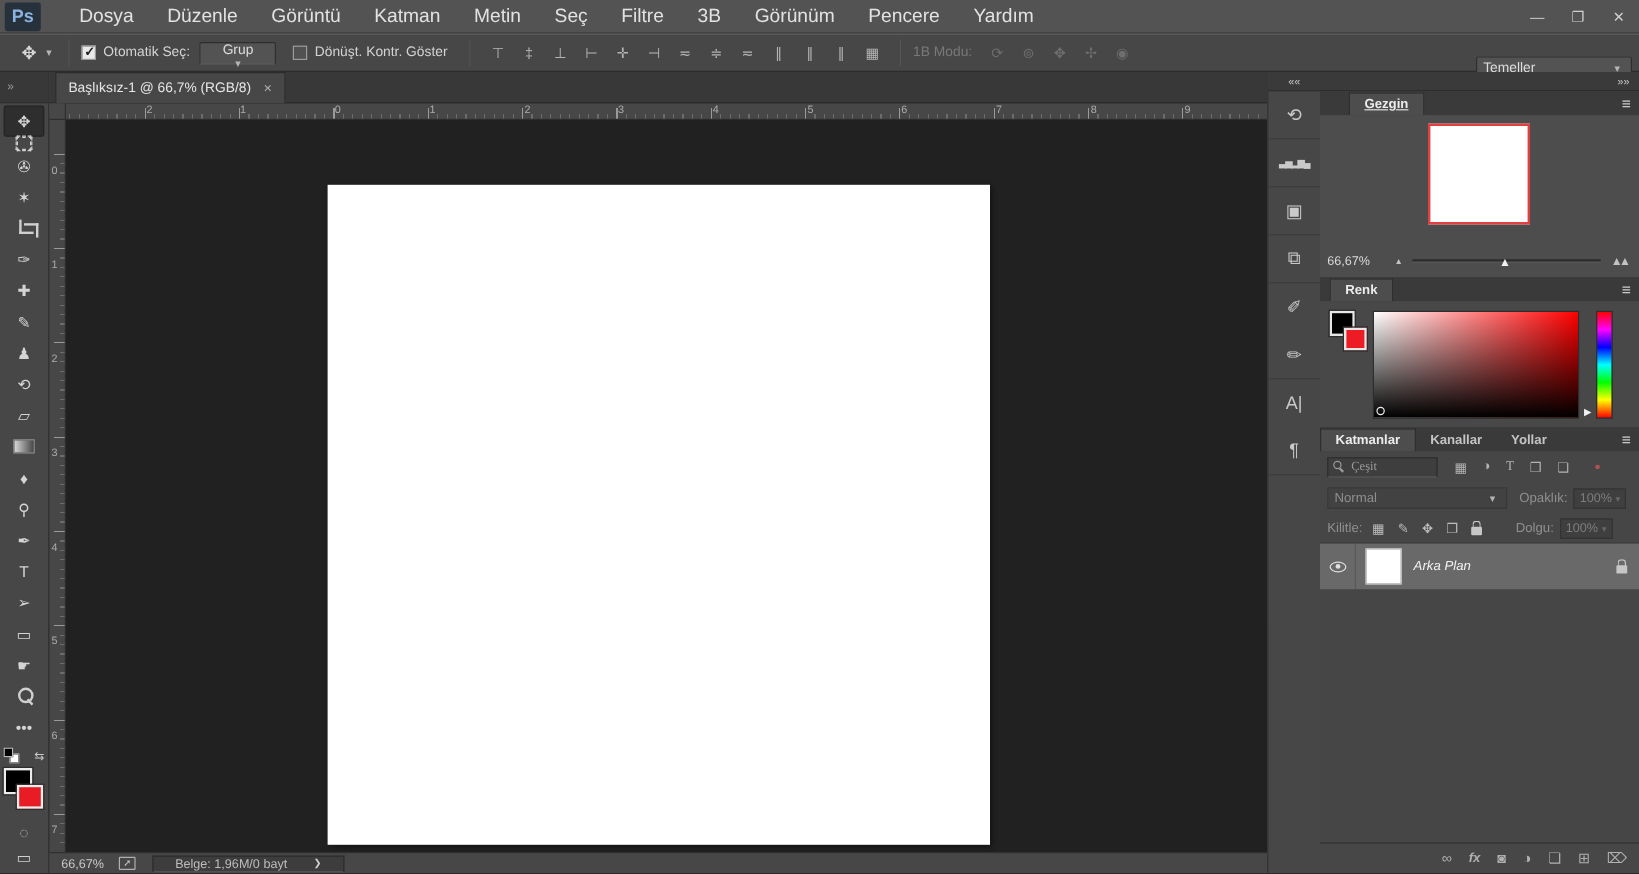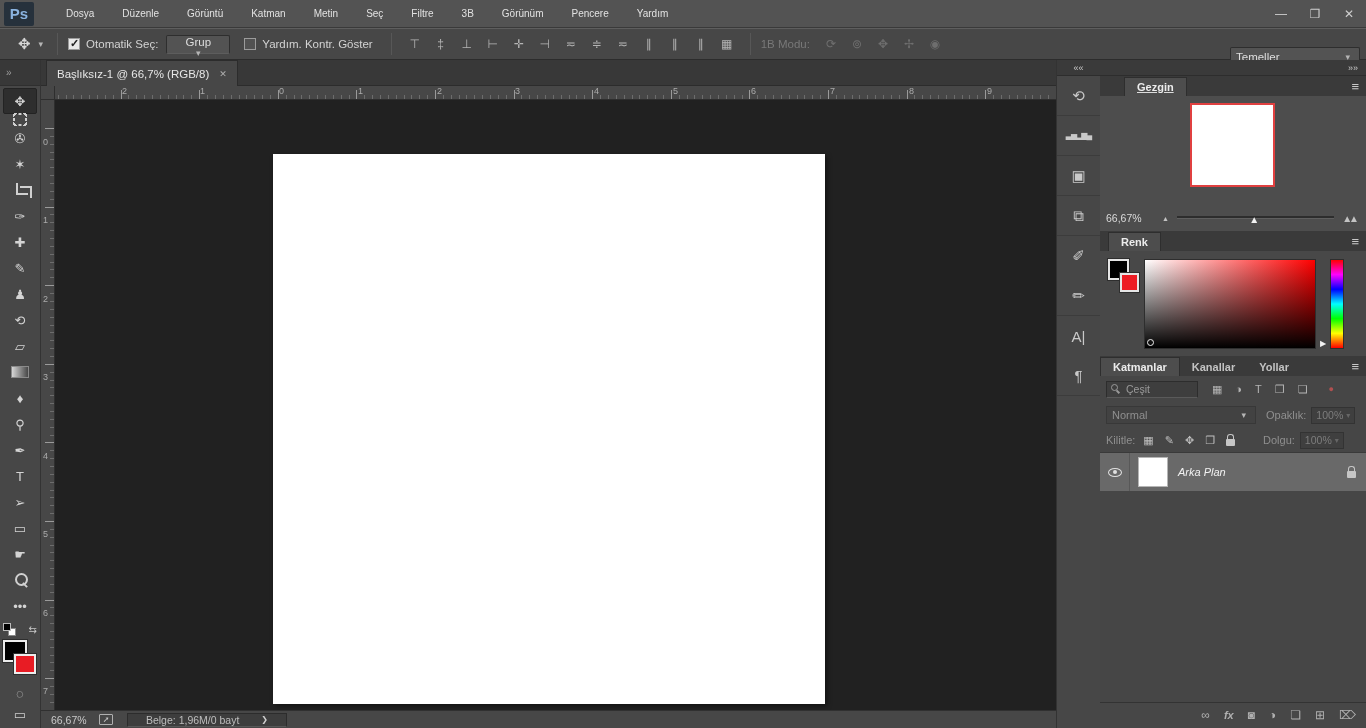--- a/index.html
+++ b/index.html
@@ -6,21 +6,21 @@
   html,body { width:1366px; height:728px; overflow:hidden; background:#212121;
     font-family:"Liberation Sans", sans-serif; -webkit-font-smoothing:antialiased; }
   #app { position:relative; width:1366px; height:520px; background:#474747; color:#dcdcdc; font-size:12px; }
 
   
   #menubar { position:absolute; left:0; top:0; width:1366px; height:28px; background:#535353;
     display:flex; align-items:center; border-bottom:1px solid #3a3a3a; }
   #pslogo { width:30px; height:24px; margin:2px 4px; background:#26313c; color:#8ab3e0;
     font-weight:bold; font-size:15px; display:flex; align-items:center; justify-content:center; border-radius:2px; }
   #menus { display:flex; align-items:center; margin-left:14px; height:100%; }
-  .menu-item { padding:0 14px; height:28px; display:flex; align-items:center; color:#e2e2e2; font-size:10px; cursor:default; }
+  .menu-item { padding:0 14px; height:28px; display:flex; align-items:center; color:#e2e2e2; font-size:16px; cursor:default; }
   #wincontrols { margin-left:auto; display:flex; height:100%; }
   .win-btn { width:34px; height:28px; display:flex; align-items:center; justify-content:center;
     color:#cfcfcf; font-size:12px; }
 
   
   #optionsbar { position:absolute; left:0; top:28px; width:1366px; height:32px; background:#474747;
     border-top:1px solid #5e5e5e; border-bottom:1px solid #2c2c2c; display:flex; align-items:center; padding:0 10px; }
   .tool-badge { color:#d8d8d8; font-size:15px; margin:0 4px 0 8px; }
   .chev { color:#b5b5b5; font-size:9px; margin:0 4px; }
   .vsep { width:1px; height:22px; background:#3a3a3a; border-right:1px solid #575757; margin:0 10px; }
@@ -141,21 +141,21 @@
     background:linear-gradient(to top, #000, rgba(0,0,0,0)), linear-gradient(to right, #fff, #f00); }
   #c-field .picker { position:absolute; left:2px; bottom:2px; width:7px; height:7px; border:1px solid #eee; border-radius:50%; }
   #c-hue { position:absolute; left:230px; top:8px; width:14px; height:90px; border:1px solid #2e2e2e;
     background:linear-gradient(to bottom,#f00,#f0f,#00f,#0ff,#0f0,#ff0,#f00); }
   #c-hue-ptr { position:absolute; left:220px; top:88px; color:#f2f2f2; font-size:8px; }
 
   
   #layers-panel { position:relative; height:370px; }
   #layers-body { background:#464646; }
   .lrow { display:flex; align-items:center; padding:0 6px; }
-  #l-filter { height:26px; gap:0; }
+  #l-filter { height:26px; gap:0;font-family:Liberation Serif, serif; }
   #l-search { width:92px; height:17px; background:#3e3e3e; border:1px solid #2d2d2d; border-bottom-color:#5a5a5a;
     display:flex; align-items:center; gap:5px; padding:0 4px; color:#9a9a9a; font-size:10.5px; }
   .lens-mini { position:relative; width:10px; height:10px; flex:none; }
   .lens-mini::before { content:""; position:absolute; left:0; top:0; width:5px; height:5px; border:1.5px solid #9a9a9a; border-radius:50%; }
   .lens-mini::after { content:""; position:absolute; left:6px; top:6px; width:1.5px; height:4px; background:#9a9a9a; transform:rotate(-45deg); }
   #l-filter-icons { display:flex; align-items:center; margin-left:14px; gap:13px; }
   #l-filter-icons span { color:#b3b3b3; font-size:11px; }
   #l-filter-icons .red-dot { color:#b05050; font-size:9px; margin-left:8px; }
   #l-blend { height:26px;text-align:center; }
   #blend-dd { width:150px; height:18px; background:#424242; border:1px solid #383838; color:#8f8f8f;
@@ -214,21 +214,21 @@
     <span class="tool-badge">✥</span>
     <span class="chev">▾</span>
     <span class="vsep"></span>
     <span class="checkbox checked"></span>
     <span class="opt-label">Otomatik Seç:</span>
     <div class="dropdown" id="group-dd">
       <span>Grup</span>
       <span class="chev">▾</span>
     </div>
     <span class="checkbox"></span>
-    <span class="opt-label">Yardım. Kontr. Göster</span>
+    <span class="opt-label">Dönüşt. Kontr. Göster</span>
     <span class="vsep"></span>
     <div id="alignicons">
         <span class="opt-icon">⊤</span>
         <span class="opt-icon">‡</span>
         <span class="opt-icon">⊥</span>
         <span class="opt-icon">⊢</span>
         <span class="opt-icon">✛</span>
         <span class="opt-icon">⊣</span>
         <span class="opt-icon">≂</span>
         <span class="opt-icon">≑</span>

